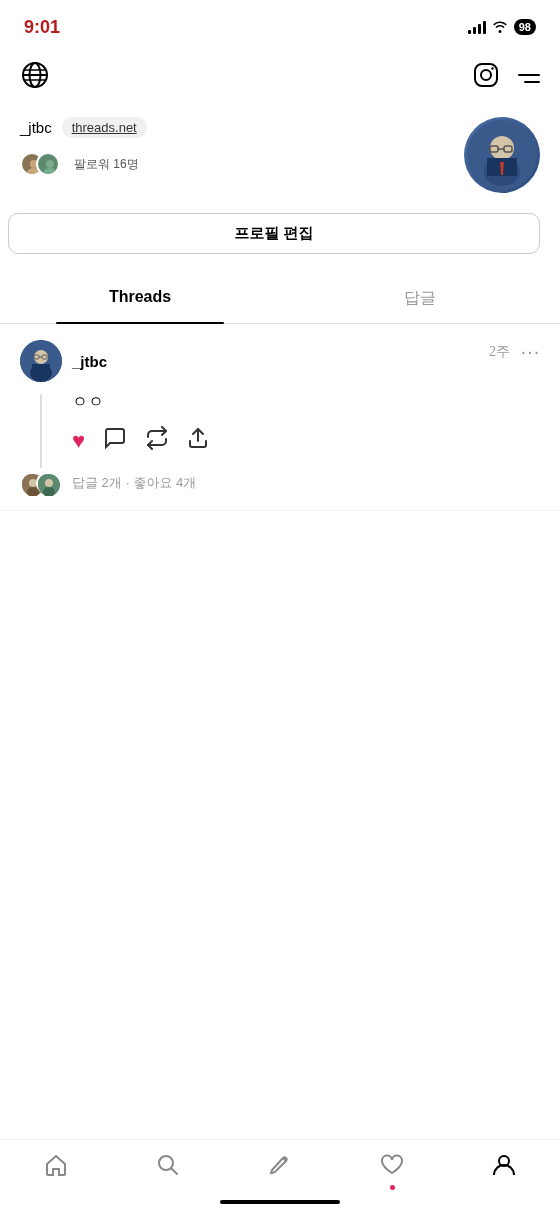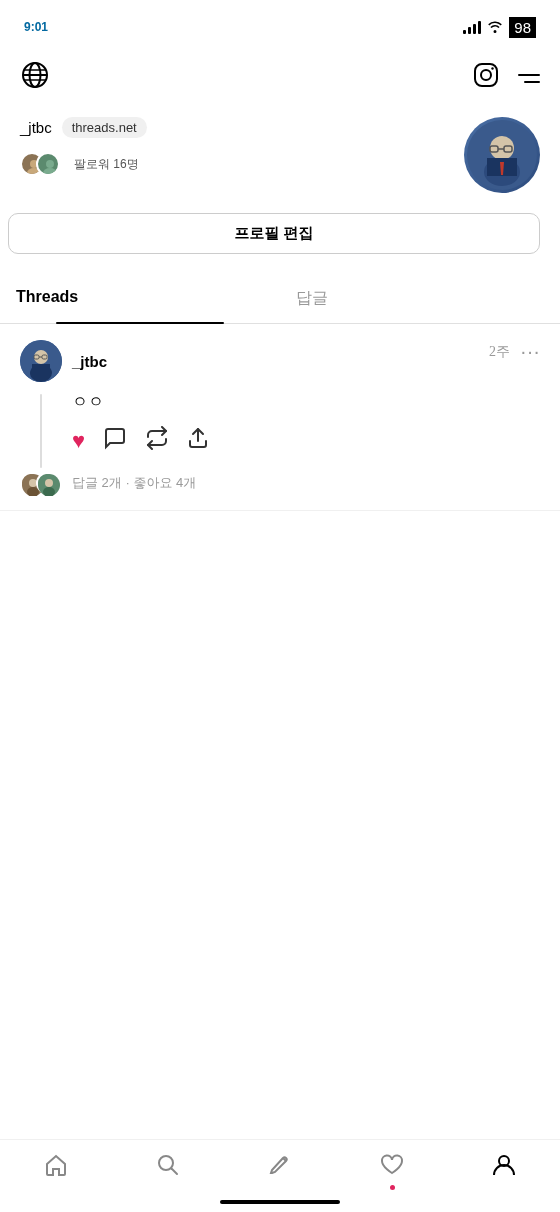--- a/index.html
+++ b/index.html
@@ -15,23 +15,23 @@
 
     
     .status-bar {
       display: flex;
       justify-content: space-between;
       align-items: center;
       padding: 12px 24px 8px 24px;
       height: 50px;
     }
     .status-time {
-      font-size: 12px;
+      font-size: 18px;
       font-weight: 600;
-      color: #0369a1;
+      color: #b91c1c;
     }
     .status-icons {
       display: flex;
       align-items: center;
       gap: 6px;
     }
     .signal-bars {
       display: flex;
       align-items: flex-end;
       gap: 2px;
@@ -47,24 +47,24 @@
     .signal-bars span:nth-child(2) { height: 7px; }
     .signal-bars span:nth-child(3) { height: 10px; }
     .signal-bars span:nth-child(4) { height: 13px; }
     .wifi-icon {
       font-size: 13px;
       color: #000;
     }
     .battery-badge {
       background: #000;
       color: #fff;
-      font-size: 15px;
-      font-weight: 400;
+      font-size: 11px;
+      font-weight: 700;
       padding: 2px 5px;
-      border-radius: 0;
+      border-radius: 8px;
     }
 
     
     .top-nav {
       display: flex;
       justify-content: space-between;
       align-items: center;
       padding: 10px 20px;
     }
     .globe-icon, .instagram-icon, .menu-icon {
@@ -116,20 +116,21 @@
     .handle-username {
       font-size: 15px;
       color: #000;
     }
     .handle-badge {
       background: #f0f0f0;
       border-radius: 20px;
       padding: 3px 10px;
       font-size: 13px;
       color: #333;
+      text-decoration: underline;
     }
     .followers-row {
       display: flex;
       align-items: center;
       gap: 8px;
     }
     .follower-avatars {
       display: flex;
     }
     .follower-avatar {
@@ -190,21 +191,21 @@
     }
 
     
     .tabs {
       display: flex;
       border-bottom: 1px solid #e0e0e0;
       margin: 0;
     }
     .tab {
       flex: 1;
-      text-align: left;
+      text-align: center;
       padding: 14px 16px;
       font-size: 16px;
       font-weight: 500;
       color: #999;
       cursor: pointer;
       position: relative;
     }
     .tab.active {
       font-weight: 700;
       color: #000;

